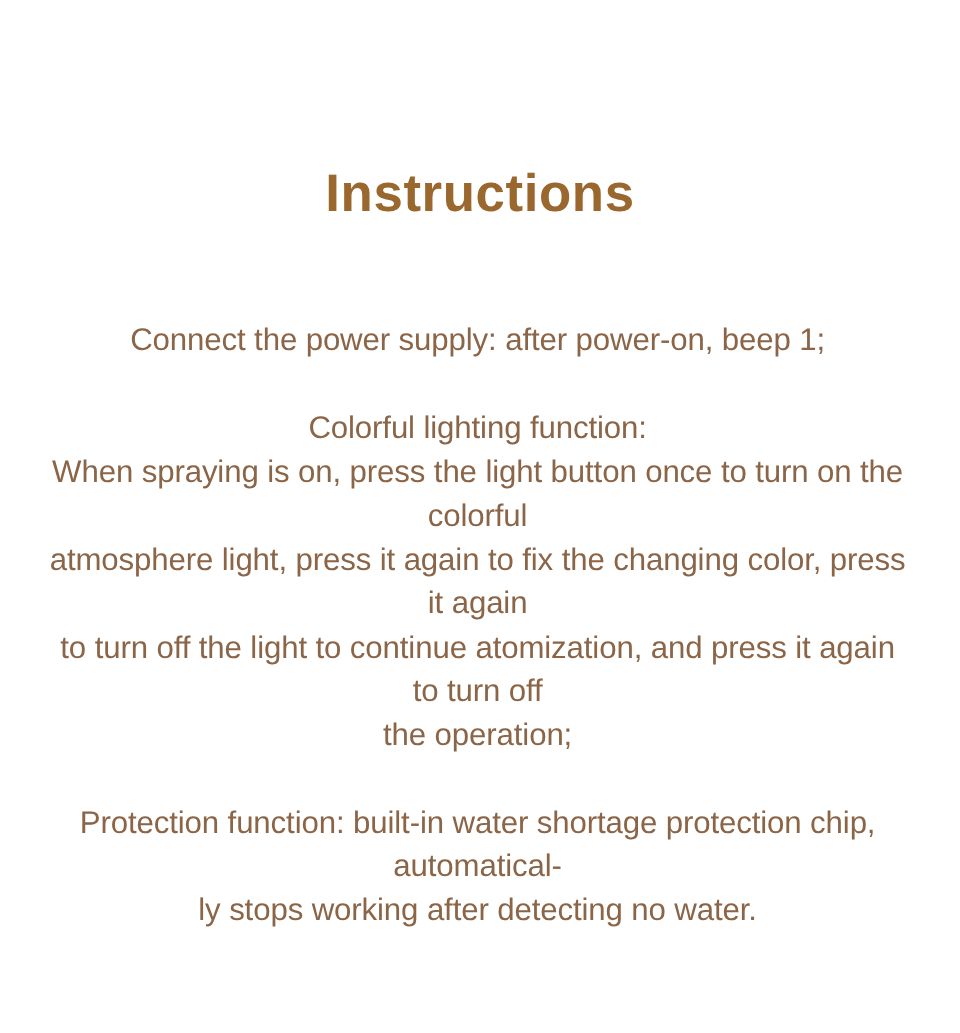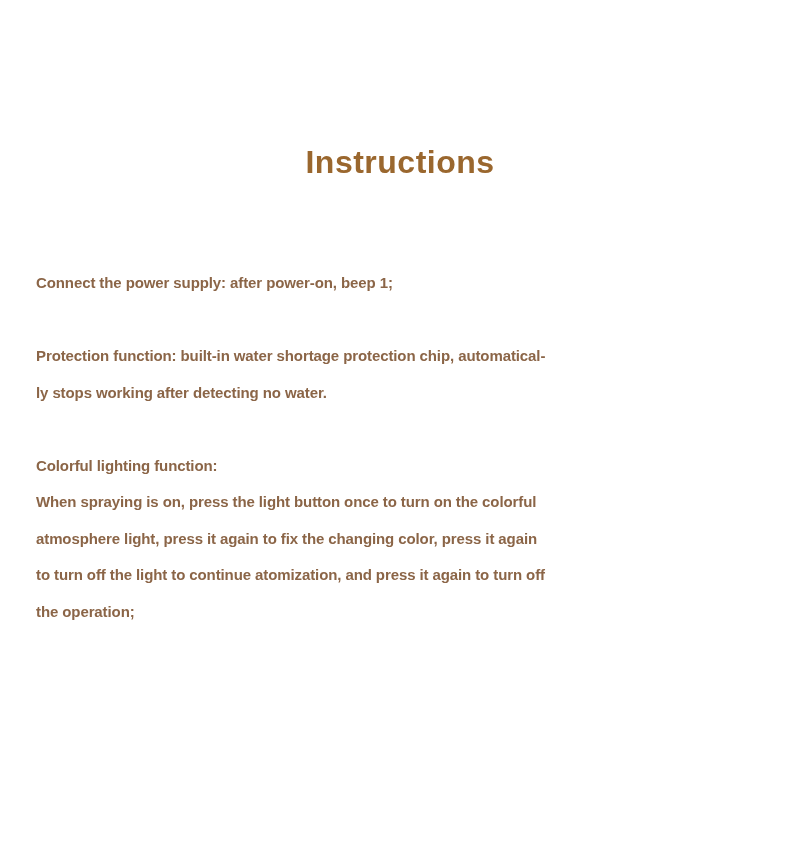--- a/index.html
+++ b/index.html
@@ -13,45 +13,46 @@
     font-family: "Liberation Sans", sans-serif;
     position: relative;
     overflow: hidden;
   }
   .page-title {
     position: absolute;
     top: 112px;
     left: 0;
     width: 800px;
     text-align: center;
-    font-size: 32px;
+    font-size: 44px;
     line-height: 44px;
     font-weight: 700;
     letter-spacing: 0.5px;
     margin-top: 28px;
   }
   .content {
     position: absolute;
     top: 265px;
     left: 36px;
     right: 40px;
   }
   .content p {
     margin: 0 0 36.5px 0;
-    font-size: 15px;
+    font-size: 26px;
     line-height: 36.5px;
-    font-weight: 700;
+    font-weight: 400;
     letter-spacing: -0.1px;
+    text-align: center;
   }
   .content p:last-child {
     margin-bottom: 0;
   }
 </style>
 </head>
 <body style="background: rgb(255, 255, 255);">
 
 <h1 class="page-title" style="color: rgb(154, 103, 46);">Instructions</h1>
 
 <main class="content" style="color: rgb(139, 101, 71);">
     <p><span>Connect the power supply: after power-on, beep 1;</span></p>
+    <p><span>Colorful lighting function:</span><br><span>When spraying is on, press the light button once to turn on the colorful</span><br><span>atmosphere light, press it again to fix the changing color, press it again</span><br><span>to turn off the light to continue atomization, and press it again to turn off</span><br><span>the operation;</span></p>
     <p><span>Protection function: built-in water shortage protection chip, automatical-</span><br><span>ly stops working after detecting no water.</span></p>
-    <p><span>Colorful lighting function:</span><br><span>When spraying is on, press the light button once to turn on the colorful</span><br><span>atmosphere light, press it again to fix the changing color, press it again</span><br><span>to turn off the light to continue atomization, and press it again to turn off</span><br><span>the operation;</span></p>
   </main>
 
 </body></html>

